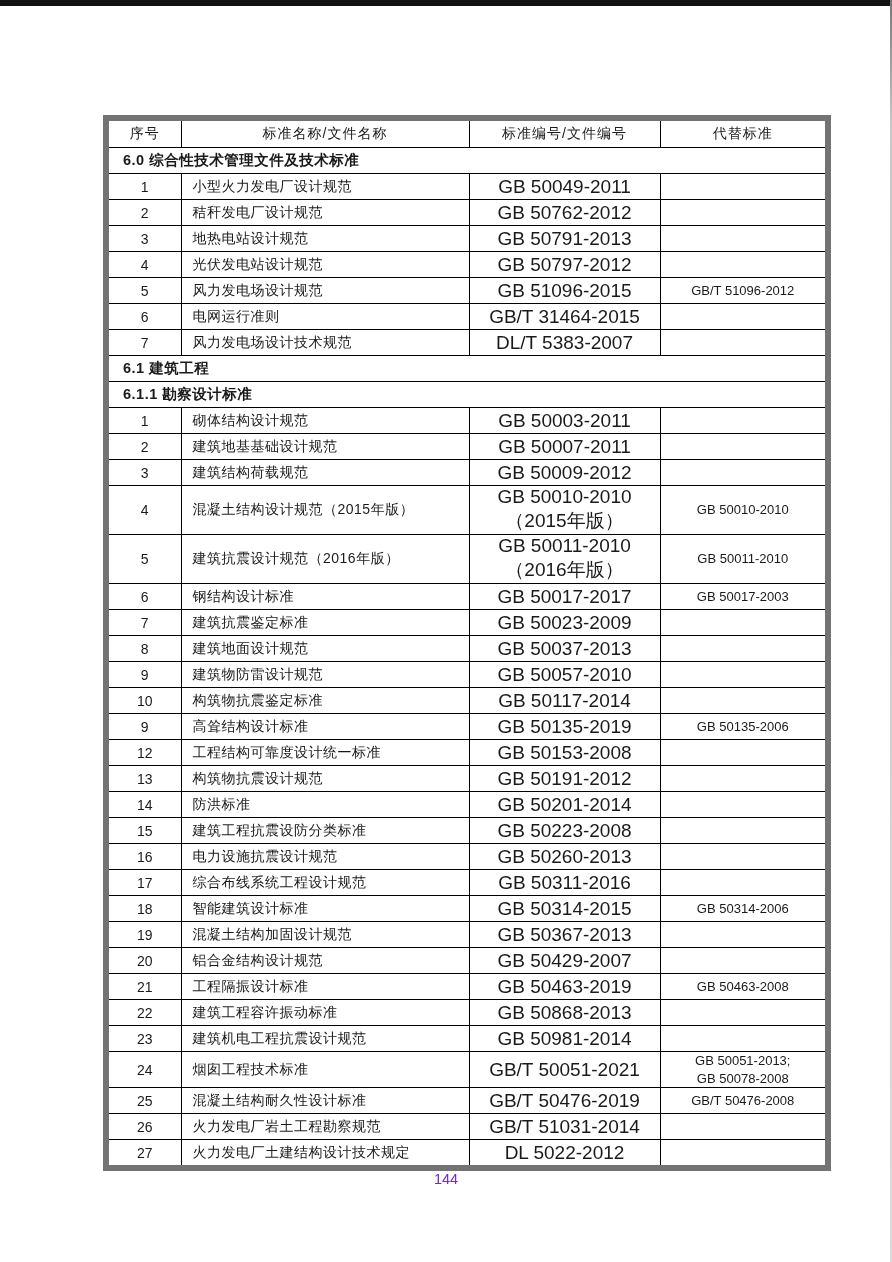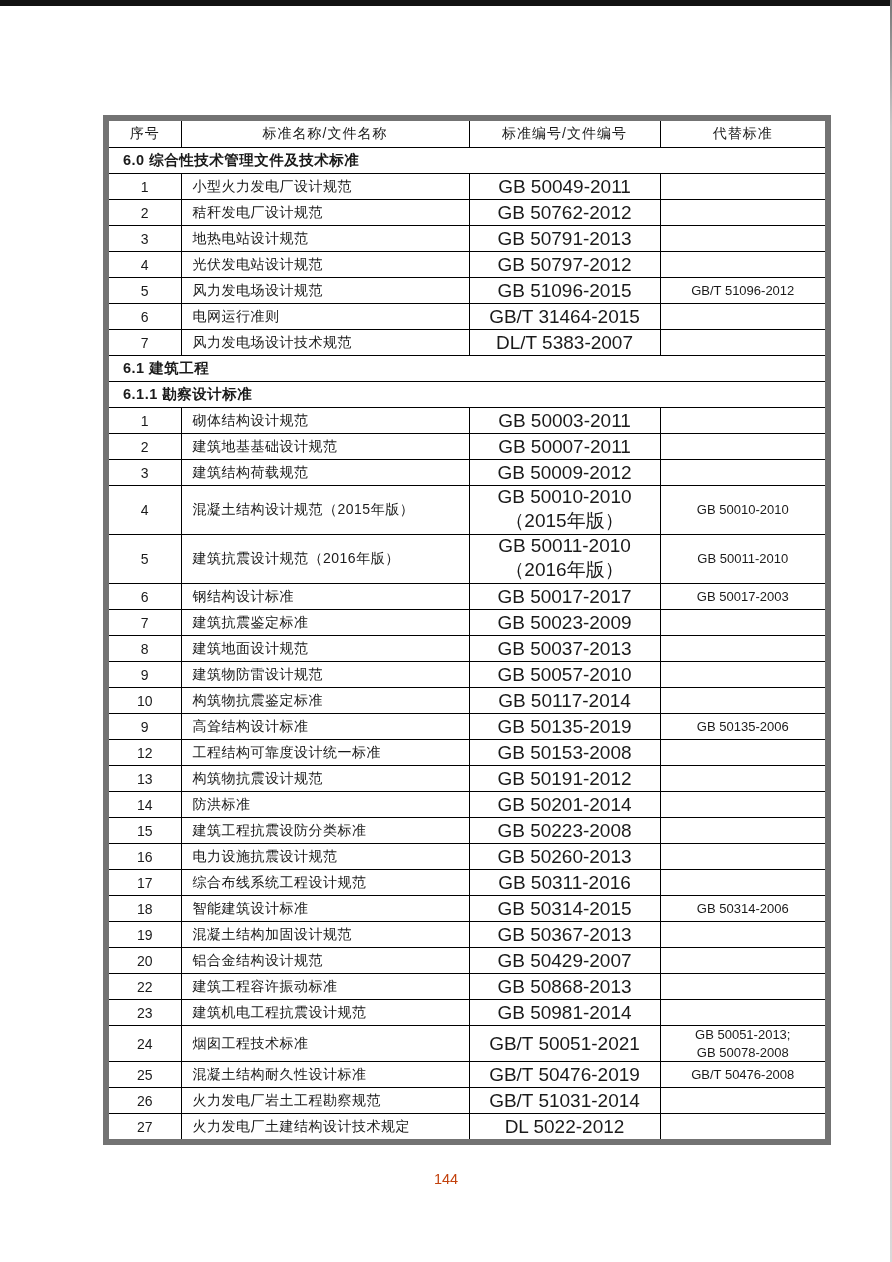--- a/index.html
+++ b/index.html
@@ -73,21 +73,21 @@
     white-space: pre-line;
     line-height: 1.35;
   }
   .page-number {
     position: absolute;
     top: 1171px;
     left: 0;
     width: 100%;
     text-align: center;
     font-size: 14.5px;
-    color: #c2410c;
+    color: #6d28d9;
   }
 </style>
 </head>
 <body>
 
 <div class="scan-edge-top"></div>
 <div class="scan-edge-right"></div>
 
 <table class="doc-table">
   <colgroup>
@@ -270,20 +270,26 @@
         <td class="cell-code">GB 50367-2013</td>
         <td class="cell-replaced"></td>
       </tr>
       <tr>
         <td class="cell-serial">20</td>
         <td class="cell-name">铝合金结构设计规范</td>
         <td class="cell-code">GB 50429-2007</td>
         <td class="cell-replaced"></td>
       </tr>
       <tr>
+        <td class="cell-serial">21</td>
+        <td class="cell-name">工程隔振设计标准</td>
+        <td class="cell-code">GB 50463-2019</td>
+        <td class="cell-replaced">GB 50463-2008</td>
+      </tr>
+      <tr>
         <td class="cell-serial">22</td>
         <td class="cell-name">建筑工程容许振动标准</td>
         <td class="cell-code">GB 50868-2013</td>
         <td class="cell-replaced"></td>
       </tr>
       <tr>
         <td class="cell-serial">23</td>
         <td class="cell-name">建筑机电工程抗震设计规范</td>
         <td class="cell-code">GB 50981-2014</td>
         <td class="cell-replaced"></td>

